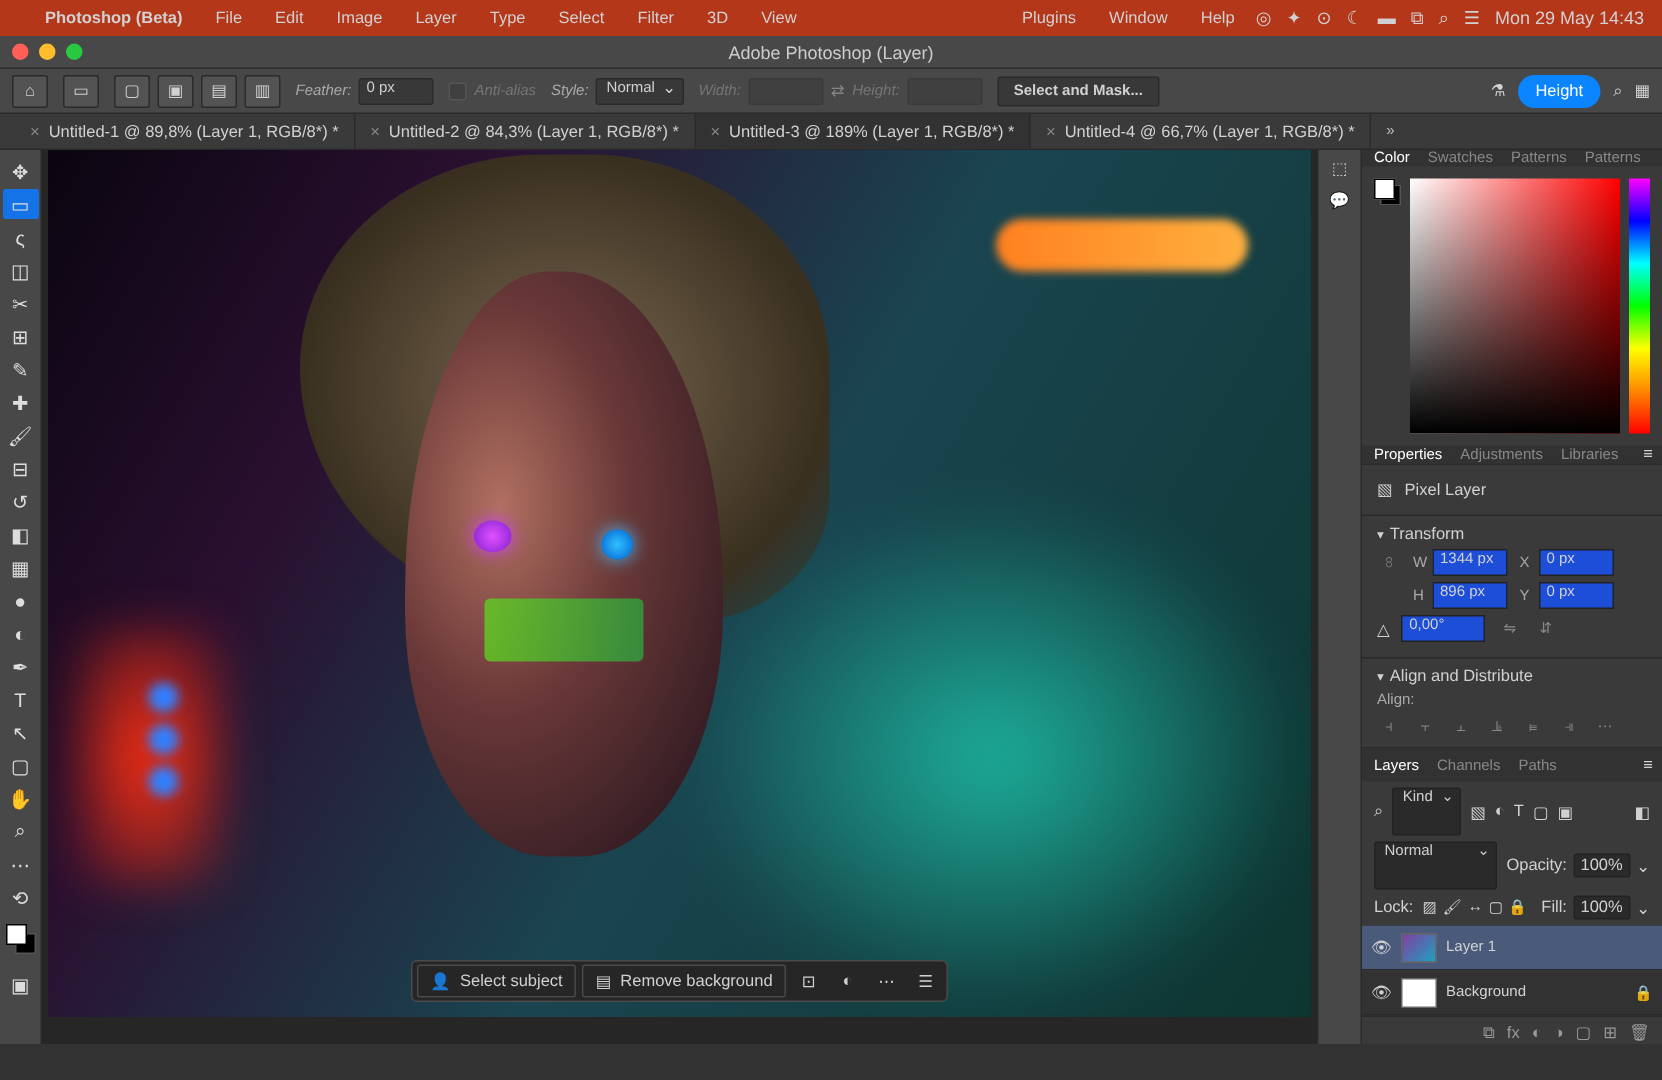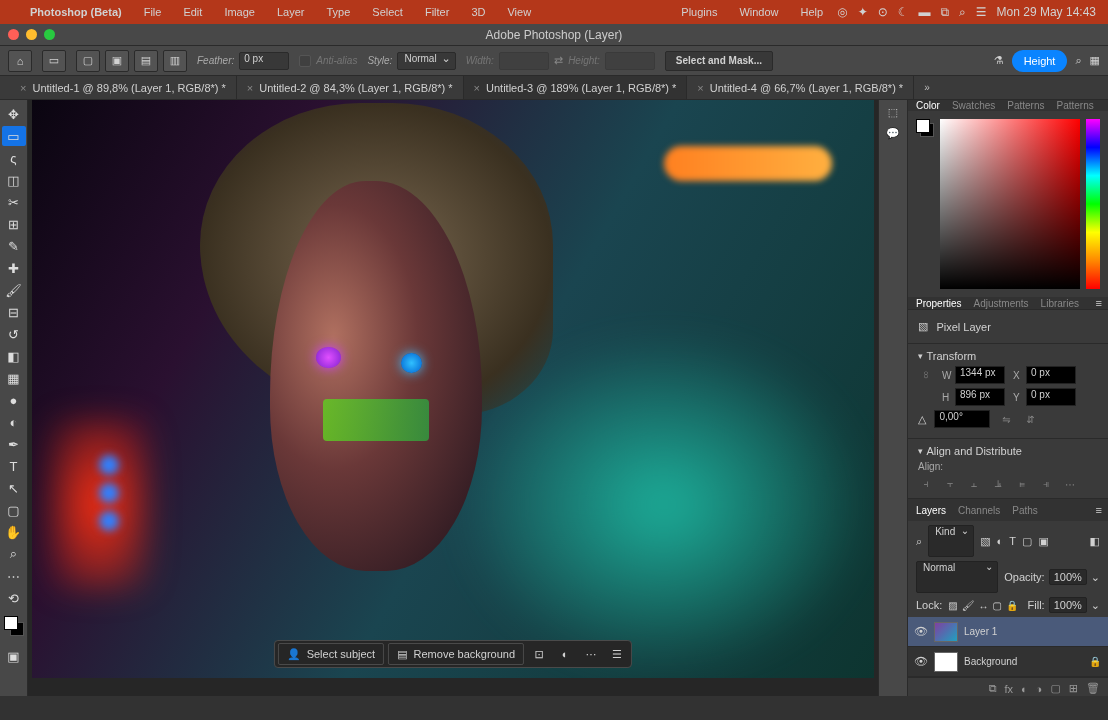--- a/index.html
+++ b/index.html
@@ -67,21 +67,21 @@
 .color-sw .bg{position:absolute;width:14px;height:14px;background:#000;border:1px solid #555;left:4px;top:4px;}
 .color-field{flex:1;height:170px;background:linear-gradient(to right,#fff,#ff0000);position:relative;}
 .color-field::after{content:"";position:absolute;inset:0;background:linear-gradient(to bottom,transparent,#000);}
 .hue-strip{width:14px;height:170px;background:linear-gradient(to bottom,#f0f,#00f,#0ff,#0f0,#ff0,#f80,#f00);}
 .prop-section{padding:6px 10px;border-top:1px solid #2a2a2a;}
 .prop-header{display:flex;align-items:center;gap:4px;font-size:10px;color:#ccc;margin-bottom:4px;}
 .prop-header .chev{font-size:9px;}
 .prop-row{display:flex;gap:8px;margin:4px 0;align-items:center;}
 .prop-field{display:flex;align-items:center;gap:3px;}
 .prop-field label{font-size:10px;color:#aaa;width:10px;}
-.prop-input{width:50px;height:18px;background:#000000;border:1px solid #222;padding:0 4px;font-size:10px;}
+.prop-input{width:50px;height:18px;background:#1d4ed8;border:1px solid #222;padding:0 4px;font-size:10px;}
 .link-icon,.align-icon{width:16px;height:16px;display:flex;align-items:center;justify-content:center;font-size:10px;color:#888;}
 .align-row{display:flex;gap:8px;margin-top:4px;}
 .layers-panel{flex:1;display:flex;flex-direction:column;border-top:1px solid #2a2a2a;}
 .layers-controls{padding:4px 8px;display:flex;flex-direction:column;gap:4px;}
 .layers-row{display:flex;align-items:center;gap:6px;}
 .dropdown-mini{height:32px;background:#2a2a2a;border:1px solid #222;padding:0 16px 0 6px;font-size:10px;border-radius:2px;position:relative;flex:1;}
 .dropdown-mini::after{content:"⌄";position:absolute;right:4px;top:-1px;}
 .opacity-field{display:flex;align-items:center;gap:4px;font-size:10px;}
 .opacity-val{background:#2a2a2a;border:1px solid #222;padding:1px 4px;border-radius:2px;}
 .lock-row{display:flex;align-items:center;gap:6px;font-size:10px;color:#aaa;}

